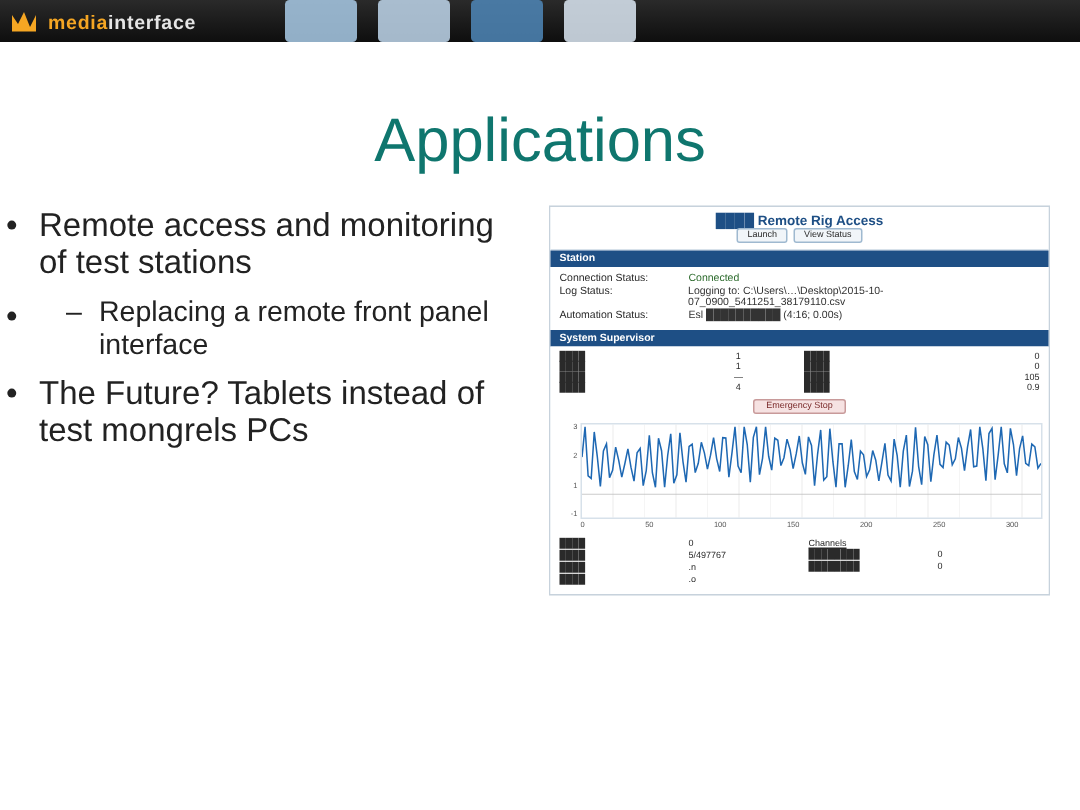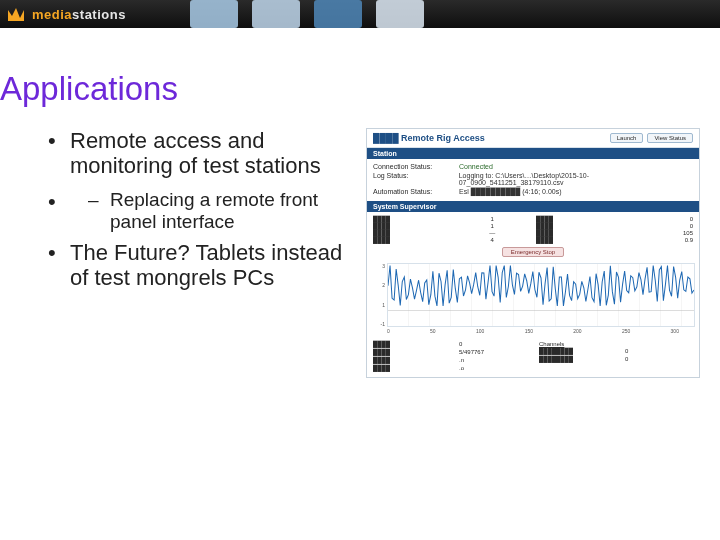--- a/index.html
+++ b/index.html
@@ -10,32 +10,32 @@
   .accentblocks span { display: block; width: 48px; height: 28px; border-radius: 3px; opacity: .85; }
   .b1 { background: #a9cbe8; }
   .b2 { background: #bfd7ec; }
   .b3 { background: #4f87b8; }
   .b4 { background: #dde9f4; }
   .logo-wrap { display: flex; align-items: center; gap: 4px; }
   .logo-icon svg { display: block; }
   .logo-text { font-size: 13px; font-weight: 700; letter-spacing: .5px; }
   .lt1 { color: #f5a623; }
   .lt2 { color: #e5e5e5; }
-  .title { text-align: left; margin-top: 42px; font-size: 33px; color: #6d28d9; font-weight: 400; }
+  .title { text-align: center; margin-top: 42px; font-size: 41px; color: #0f766e; font-weight: 400; }
   .body { display: flex; margin-top: 20px; }
-  .leftcol { width: 360px; padding-left: 44px; padding-right: 10px; color: #222; }
+  .leftcol { width: 360px; padding-right: 10px; color: #222; }
   ul.bullets { list-style: none; }
   ul.bullets > li { position: relative; padding-left: 26px; font-size: 22px; line-height: 1.15; margin-bottom: 6px; }
   ul.bullets > li::before { content: "•"; position: absolute; left: 4px; top: 0; font-size: 22px; }
   ul.sub { list-style: none; margin-top: 10px; }
   ul.sub > li { position: relative; padding-left: 40px; font-size: 19px; line-height: 1.2; }
   ul.sub > li::before { content: "–"; position: absolute; left: 18px; top: 0; }
   .rightcol { flex: 1; padding-right: 16px; padding-left: 6px; }
   .screenshot { width: 334px; border: 1px solid #c7d2dc; background: #f7fafc; font-size: 7px; color: #2a2a2a; }
-  .ss-head { display: flex; justify-content: space-between; align-items: flex-end; padding: 4px 6px; background: #fff; border-bottom: 1px solid #d7e1ea; }
+  .ss-head { display: flex; justify-content: space-between; align-items: center; padding: 4px 6px; background: #fff; border-bottom: 1px solid #d7e1ea; flex-direction: column; }
   .ss-title { color: #1e4f85; font-weight: 700; font-size: 9px; }
   .ss-btns { display: flex; gap: 4px; }
   .ss-btn { border: 1px solid #9fb9d0; padding: 1px 6px; background: #f1f5f9; border-radius: 2px; font-size: 6px; }
   .panel { margin: 0; }
   .panel-h { background: #1e4f85; color: #fff; padding: 2px 6px; font-size: 7px; font-weight: 700; }
   .panel-b { background: #fff; padding: 4px 6px; }
   .kv { display: flex; gap: 8px; margin-bottom: 2px; }
   .kv .k { width: 78px; }
   .kv .v { color: #2b6a2b; }
   .kv .v2 { color: #333; }
@@ -60,21 +60,21 @@
   </div>
 
   <div class="topbar">
     <div class="logo-wrap">
       <span class="logo-icon">
         <svg width="22" height="18" viewBox="0 0 22 18">
           <path d="M2 16 L2 5 L6 11 L10 3 L14 13 L18 5 L18 16 Z" fill="#f5a623"></path>
         </svg>
       </span>
       <span class="logo-text">
-        <span class="lt1">media</span><span class="lt2">stations</span>
+        <span class="lt1">media</span><span class="lt2">interface</span>
       </span>
     </div>
   </div>
 
   <h1 class="title">Applications</h1>
 
   <div class="body">
     <div class="leftcol">
       <ul class="bullets">
         <li>Remote access and monitoring of test stations</li>

